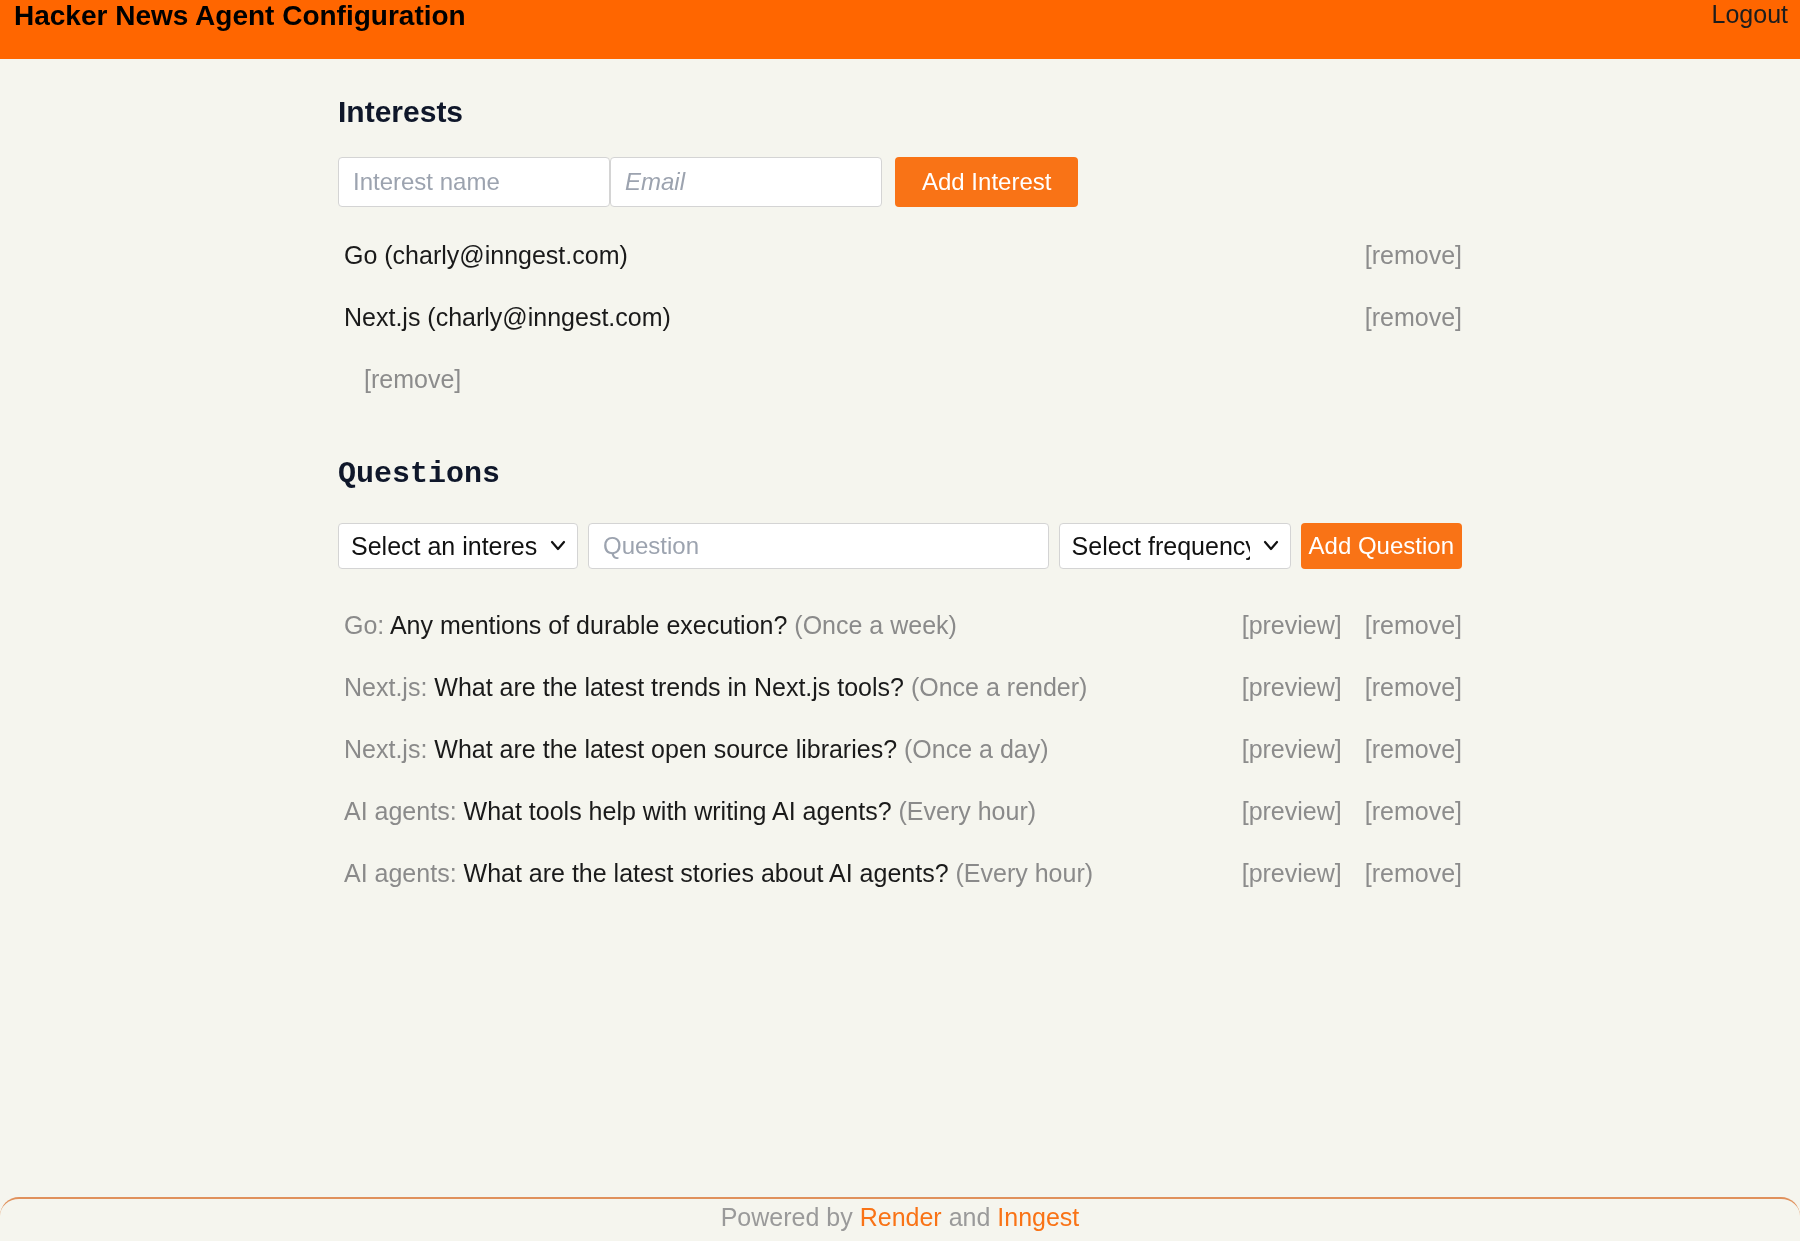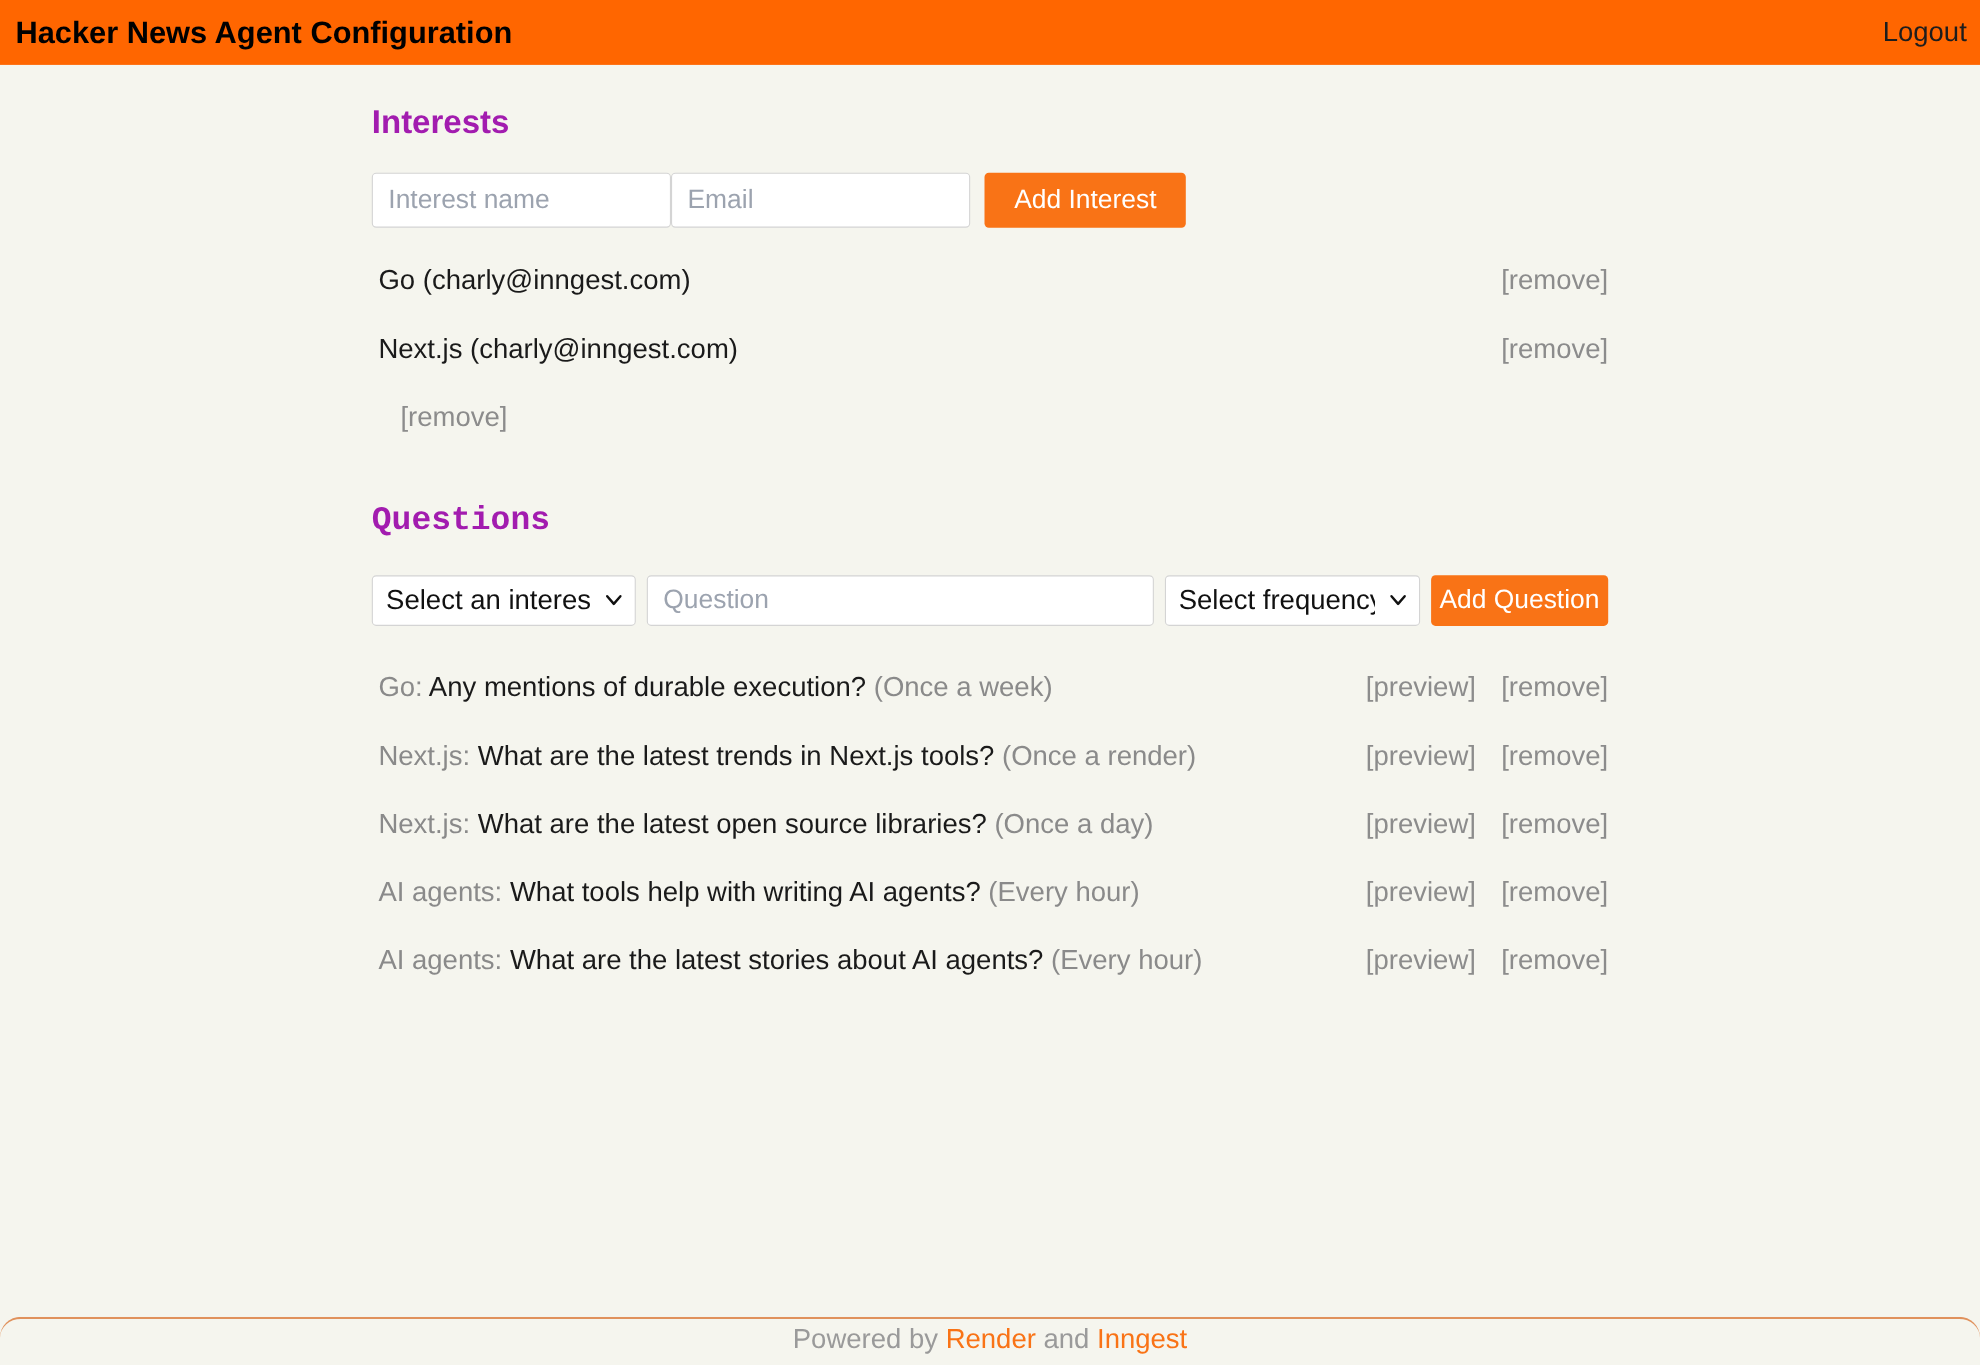--- a/index.html
+++ b/index.html
@@ -12,21 +12,20 @@
     flex-direction: column;
     overflow: hidden;
   }
 
   
   .header {
     background: #ff6600;
     height: 59px;
     flex: 0 0 auto;
     display: flex;
-    align-items: center;
     justify-content: space-between;
     padding: 0 12px 0 14px;
   }
   .header h1 {
     font-size: 28px;
     font-weight: bold;
     color: #000000;
     letter-spacing: 0;
   }
   .logout {
@@ -39,41 +38,41 @@
   
   .main {
     flex: 1 1 auto;
     width: 1124px;
     margin: 0 auto;
   }
   h2.section-heading {
     font-size: 30px;
     line-height: 34px;
     font-weight: bold;
-    color: #a21caf;
+    color: #0f172a;
   }
   #interests-heading { margin: 36px 0 28px 0; }
   #questions-heading { margin: 64px 0 32px 0; font-family: Liberation Mono, monospace; }
 
   
   .form-row { display: flex; align-items: center; }
   input[type="text"] {
     background: #ffffff;
     border: 1px solid #d4d4d4;
     border-radius: 4px;
     font-family: "Liberation Sans", sans-serif;
     font-size: 24px;
     color: #1a1a1a;
     padding: 0 14px;
     outline: none;
   }
   input::placeholder { color: #9ca3af; }
   .interest-form input { height: 50px; }
   .input-interest-name { width: 272px; }
-  .input-email { width: 272px; margin-right: 13px; }
+  .input-email { width: 272px; margin-right: 13px; font-style: italic; }
   .btn {
     background: #f97316;
     border: none;
     border-radius: 4px;
     color: #ffffff;
     font-family: "Liberation Sans", sans-serif;
     font-size: 24px;
     cursor: pointer;
   }
   .btn-add-interest { height: 50px; padding: 0 27px; }

